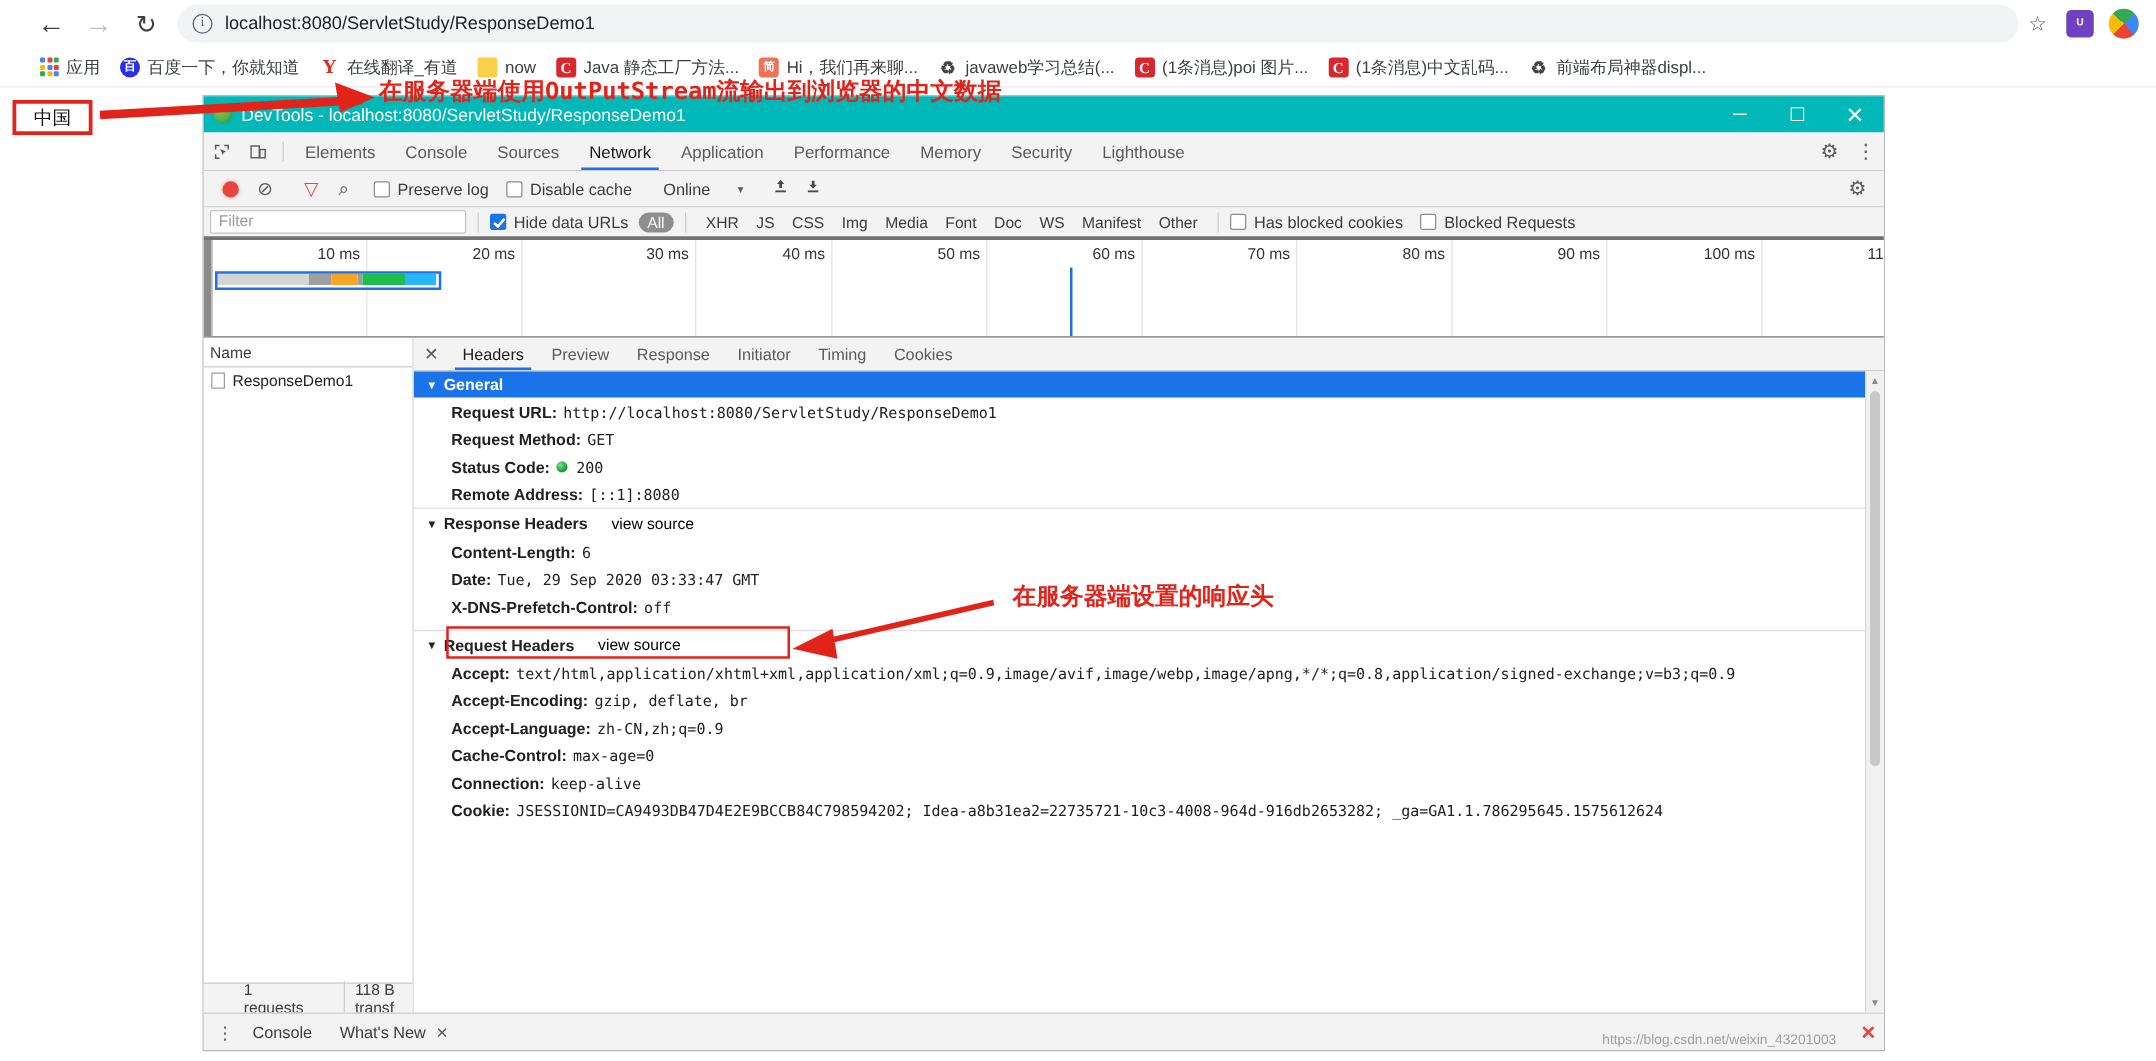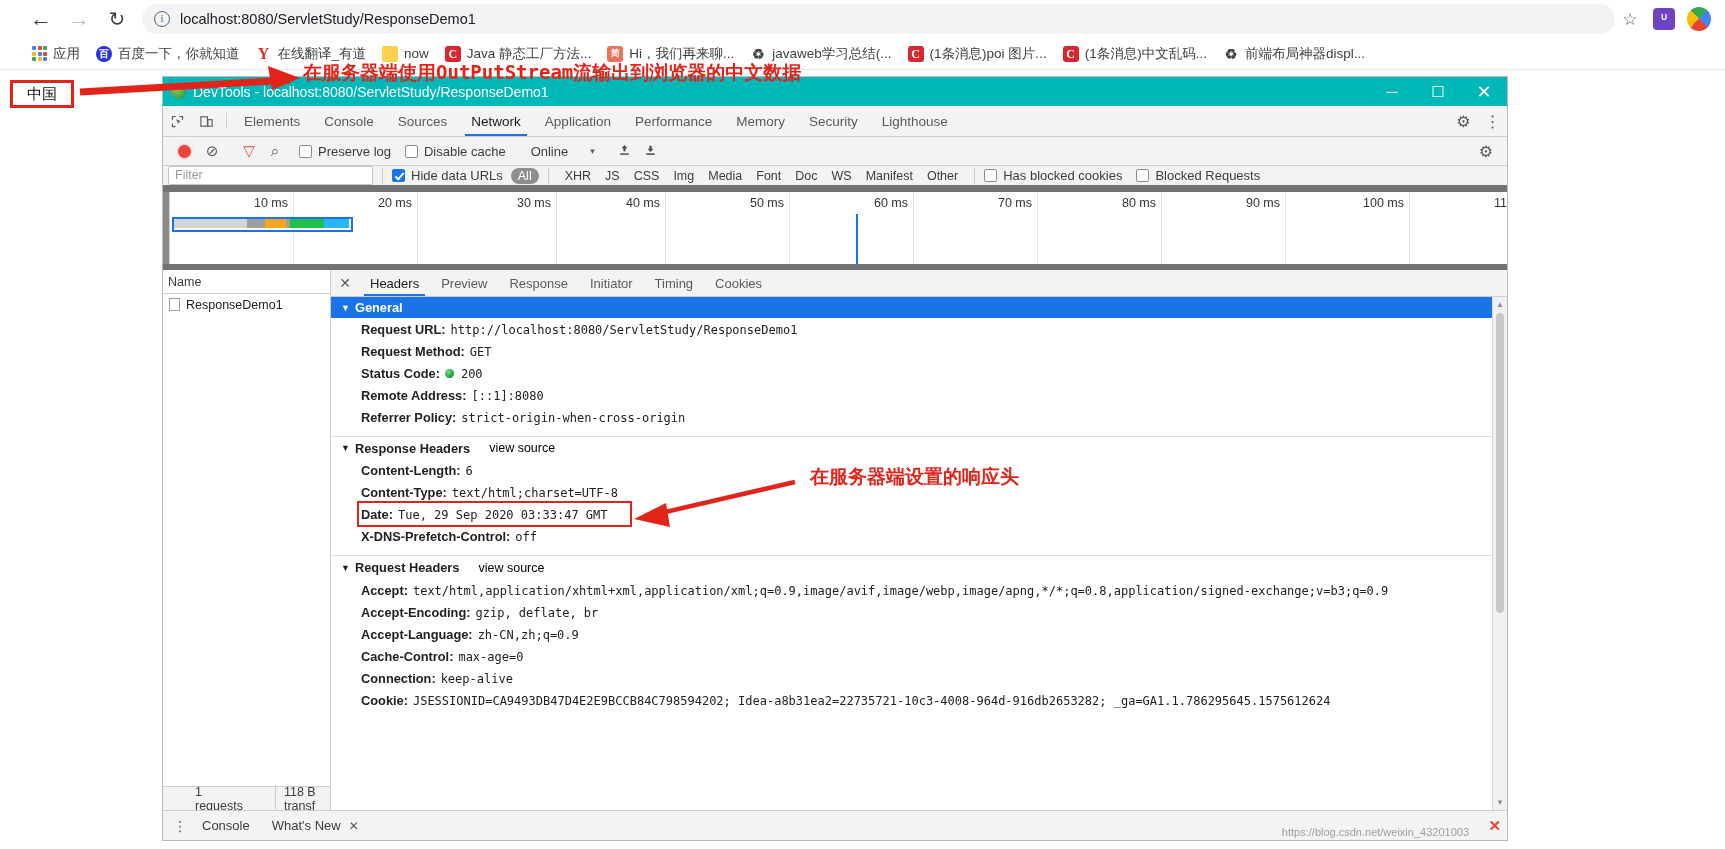--- a/index.html
+++ b/index.html
@@ -186,41 +186,41 @@
   .throttle {
     display:flex; align-items:center; gap: 22px;
     font-size:13px; color:#3c3c3c; margin-right:6px; flex:0 0 auto;
   }
   .caret-down{ font-size:9px; color:#5a5a5a; }
   .tb-spacer{ flex:1 1 auto; }
 
   
   .dt-filterbar {
     height: 26px; background:#f3f3f3;
-    border-bottom: 7px solid #737373;
+    border-bottom: 3px solid #737373;
     display:flex; align-items:center; gap:0;
     padding-left: 5px; flex:0 0 auto;
   }
   .filter-input {
     width: 205px; height: 19px; background:#fff;
     border:1px solid #c4c4c4; border-radius:2px;
     font-size:12.5px; color:#9b9b9b; padding: 0 6px;
     line-height:17px; flex:0 0 auto;
   }
   .fsep { width:1px; height:16px; background:#cdcdcd; margin:0 9px; flex:0 0 auto;}
   .type-pill {
     font-size:12.5px; color:#3c3c3c; padding: 1px 7px;
     border-radius: 9px; flex:0 0 auto; white-space:nowrap;
   }
   .type-pill.sel { background:#8e8e8e; color:#fff; }
 
   
   .dt-overview {
     height: 78px; background:#fff;
-    border-bottom: 6px solid #737373;
+    border-bottom: 1px solid #737373;
     position: relative; flex:0 0 auto;
     display:flex;
   }
   .ov-gutter { width: 7px; background:#8a8a8a; flex:0 0 auto; border-right:1px solid #cdcdcd;}
   .ov-body { position:relative; flex:1 1 auto; overflow:hidden; }
   .ov-tick {
     position:absolute; top:0; bottom:0;
     border-right:1px solid #e4e4e4;
   }
   .ov-tick span {
@@ -684,37 +684,29 @@
           </div>
           <div class="kv">
             <span class="k">Status Code:</span>
             <span class="status-dot"></span>
             <span class="v">200</span>
           </div>
           <div class="kv">
             <span class="k">Remote Address:</span>
             <span class="v">[::1]:8080</span>
           </div>
-          <div class="kv" style="padding-bottom:11px">
-            <span class="k">Referrer Policy:</span>
-            <span class="v">strict-origin-when-cross-origin</span>
-          </div>
 
           <div class="sec-header-plain">
             <span class="tri">▼</span>
             <span>Response Headers</span>
             <span class="viewsrc">view source</span>
           </div>
           <div class="kv">
             <span class="k">Content-Length:</span>
             <span class="v">6</span>
-          </div>
-          <div class="kv">
-            <span class="k">Content-Type:</span>
-            <span class="v">text/html;charset=UTF-8</span>
           </div>
           <div class="kv">
             <span class="k">Date:</span>
             <span class="v">Tue, 29 Sep 2020 03:33:47 GMT</span>
           </div>
           <div class="kv" style="padding-bottom:11px">
             <span class="k">X-DNS-Prefetch-Control:</span>
             <span class="v">off</span>
           </div>
 

